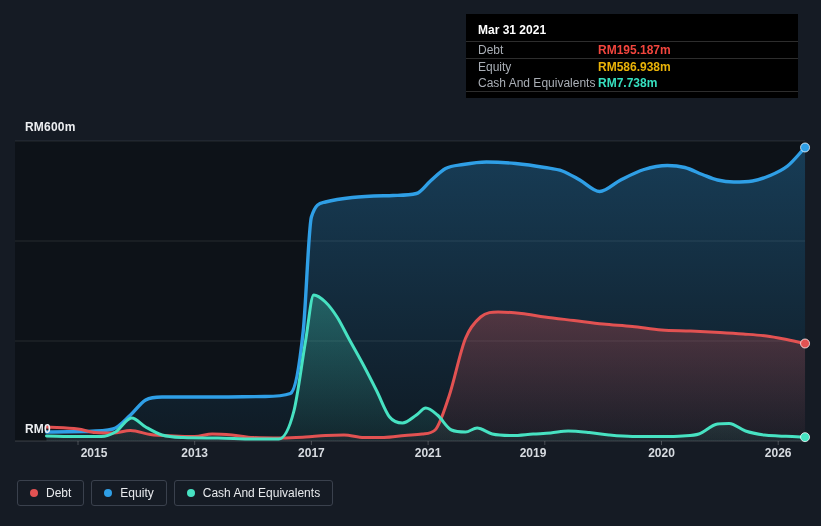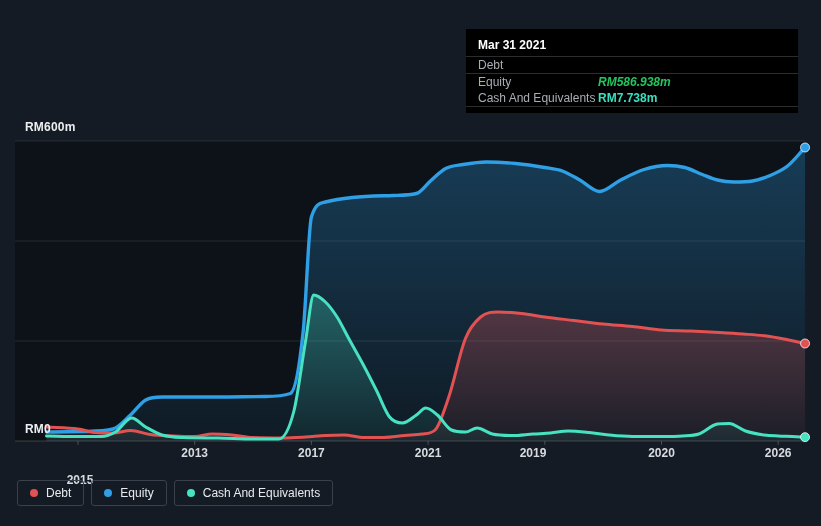--- a/index.html
+++ b/index.html
@@ -18,21 +18,21 @@
     color:var(--y-label-text,#eceef1);letter-spacing:.2px;
   }
   .y-label.top{top:120px;}
   .y-label.zero{top:422px;}
   .x-tick-label{
     position:absolute;top:446px;width:44px;margin-left:-22px;text-align:center;
     font-size:12px;font-weight:700;color:var(--tick-text,#d7dbe0);
   }
   
   .tooltip{
-    position:absolute;left:466px;top:29px;width:332px;box-sizing:border-box;
+    position:absolute;left:466px;top:14px;width:332px;box-sizing:border-box;
     background:var(--tt-bg,#000);padding:5px 0 6px 0;font-size:12px;
   }
   .tt-date{
     font-weight:700;color:#ffffff;line-height:22px;padding:0 12px;
     border-bottom:1px solid var(--tt-div,#2d2d2d);
   }
   .tt-row{
     display:grid;grid-template-columns:120px 1fr;align-items:center;
     line-height:16px;padding:0 12px;
   }
@@ -90,37 +90,38 @@
       <path d="M46.49100000000212,436C56.994000000001414,436.1666666666667 67.49700000000071,436.5 78,436.5C85.78000000000176,436.5 93.56000000000354,436.5 101.3400000000053,436.5C106.00800000000106,436.5 110.67599999999682,434.74999999999676 115.34399999999258,432C120.78999999999647,428.79166666666526 126.23600000000036,418 131.68200000000425,418C136.35,418 141.01799999999577,424.3571428571447 145.6859999999915,427C151.1319999999954,430.08333333333616 156.5779999999993,433.3425925925925 162.02400000000318,435C169.02600000000567,437.1309523809518 176.02800000000812,437.2143914316143 183.0300000000106,437.5C194.70000000000883,437.97601428064263 206.37000000000708,437.84699540979335 218.0400000000053,438C229.71000000000353,438.15300459020665 241.3800000000018,439 253.05,439C261.6080000000011,439 270.16600000000216,439 278.72400000000323,439C283.78099999999864,439 288.837999999994,430.83333333329887 293.8949999999894,411C297.7849999999947,395.7435897435816 301.675,363.61904761907243 305.5650000000053,341C308.2880000000028,325.16666666668516 311.01100000000037,295 313.7339999999979,295C317.62399999999434,295 321.5139999999908,298.333333333339 325.40399999998726,302C329.2939999999926,305.6666666666693 333.18399999999787,310.9166666666585 337.0740000000032,317C340.96399999999966,323.08333333332763 344.8539999999961,331.39102564103183 348.7439999999926,338.5C353.8009999999968,347.7416666666748 358.8580000000011,356.4924242424156 363.9150000000053,366C368.19400000000144,374.044871794865 372.4729999999975,382.500000000009 376.75199999999364,391C381.0309999999986,399.50000000000864 385.3100000000036,411.6666666666646 389.5890000000085,417C393.8680000000046,422.33333333332433 398.14700000000073,423 402.4259999999968,423C407.0940000000014,423 411.762000000006,418.08333333333667 416.43000000001064,415C419.5420000000078,412.9444444444461 422.65400000000494,408 425.7660000000021,408C429.6559999999986,408 433.54599999999505,411.750000000004 437.4359999999915,415C442.1039999999961,418.90000000000265 446.77200000000073,427.9999999999962 451.44000000000534,430C456.1080000000011,432 460.7759999999968,432 465.44399999999257,432C469.3339999999979,432 473.2240000000032,428 477.1140000000085,428C482.1710000000039,428 487.22799999999927,432.85294117647214 492.2849999999947,434C498.8979999999975,435.5 505.51100000000037,435.5 512.1240000000032,435.5C519.1260000000057,435.5 526.1280000000081,434.4500000000003 533.1300000000106,434C538.9650000000053,433.6250000000003 544.8000000000001,433.4999999999995 550.6349999999948,433C556.4699999999983,432.4999999999998 562.3050000000018,431 568.1400000000053,431C575.1420000000078,431 582.1440000000102,431.8088235294112 589.1460000000127,432.5C595.7590000000067,433.1527777777775 602.3720000000006,434.37083333333356 608.9849999999947,435C616.7649999999965,435.74019607843195 624.5449999999983,436.5 632.325,436.5C642.0500000000001,436.5 651.775,436.5 661.5,436.5C668.5020000000025,436.5 675.504000000005,436.5 682.5060000000075,436C687.9520000000025,435.6111111111116 693.3979999999975,435.7916666666646 698.8439999999925,434C705.0679999999958,431.9523809523804 711.2919999999989,424.80000000000115 717.5160000000021,424C721.4059999999986,423.5 725.295999999995,423.5 729.1859999999915,423.5C734.6319999999954,423.5 740.0779999999993,429.1666666666666 745.5240000000032,431C751.7480000000064,433.0952380952378 757.9720000000095,434.1111111111108 764.1960000000128,435C768.8640000000086,435.66666666666595 773.5320000000042,435.75 778.2,436C782.8679999999958,436.25 787.5359999999915,436.2984848484851 792.2039999999873,436.5C796.4829999999922,436.6847222222224 800.7619999999972,436.93333333333334 805.0410000000021,437.15" fill="none" stroke="#47e2c2" stroke-width="3" stroke-linecap="round" stroke-linejoin="round"></path>
       <circle cx="805.0410000000021" cy="147.5" r="4.5" fill="#2f9fe6" stroke="rgba(255,255,255,0.75)" stroke-width="1"></circle>
       <circle cx="805.0410000000021" cy="343.5" r="4.5" fill="#e25252" stroke="rgba(255,255,255,0.75)" stroke-width="1"></circle>
       <circle cx="805.0410000000021" cy="437.15" r="4.5" fill="#47e2c2" stroke="rgba(255,255,255,0.75)" stroke-width="1"></circle>
     </svg>
 
   <div class="y-label top">RM600m</div>
   <div class="y-label zero">RM0</div>
 
   <div id="x-ticks">
-      <div class="x-tick-label" style="left: 80px; margin-top: 27px;">2015</div>
+      <div class="x-tick-label" style="left: 94px;">2015</div>
       <div class="x-tick-label" style="left: 194.7px;">2013</div>
       <div class="x-tick-label" style="left: 311.4px;">2017</div>
       <div class="x-tick-label" style="left: 428.1px;">2021</div>
       <div class="x-tick-label" style="left: 533px;">2019</div>
       <div class="x-tick-label" style="left: 661.5px; text-align: center;">2020</div>
       <div class="x-tick-label" style="left: 778.2px;">2026</div>
     </div>
 
   <div class="tooltip">
     <div class="tt-date">Mar 31 2021</div>
     <div class="tt-row bordered">
       <span class="tt-label">Debt</span>
+      <span class="tt-value" id="tt-debt-value" style="color: rgb(242, 69, 61);">RM195.187m</span>
     </div>
     <div class="tt-row">
       <span class="tt-label">Equity</span>
-      <span class="tt-value" id="tt-equity-value" style="color: #22c55e; font-style: italic;">RM586.938m</span>
+      <span class="tt-value" id="tt-equity-value" style="color: #eab308;">RM586.938m</span>
     </div>
     <div class="tt-row bordered">
       <span class="tt-label">Cash And Equivalents</span>
       <span class="tt-value" id="tt-cash-value" style="color: rgb(54, 224, 192);">RM7.738m</span>
     </div>
   </div>
 
   <div class="legend">
     <div class="legend-item">
       <span class="legend-dot" style="background: rgb(226, 82, 82);"></span>

